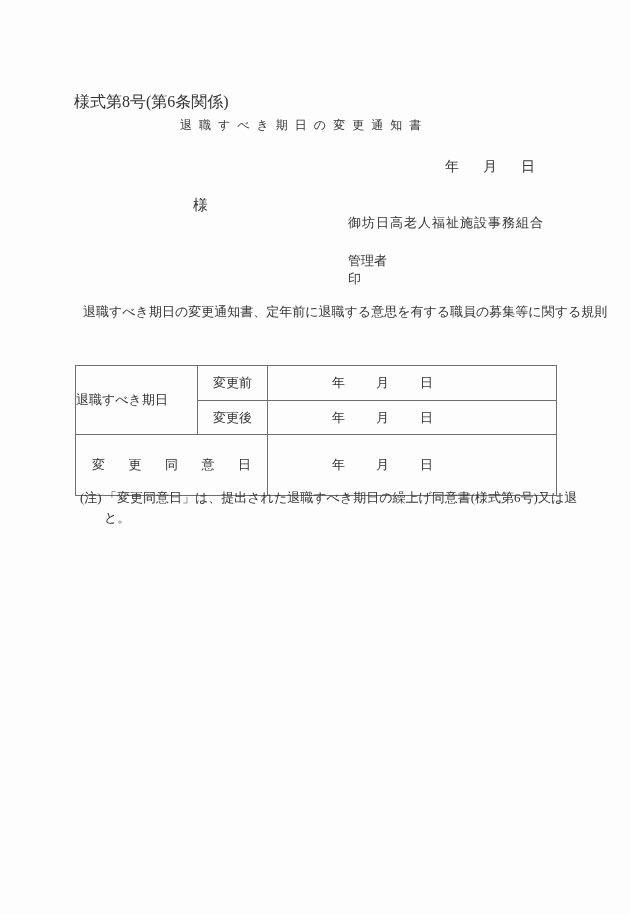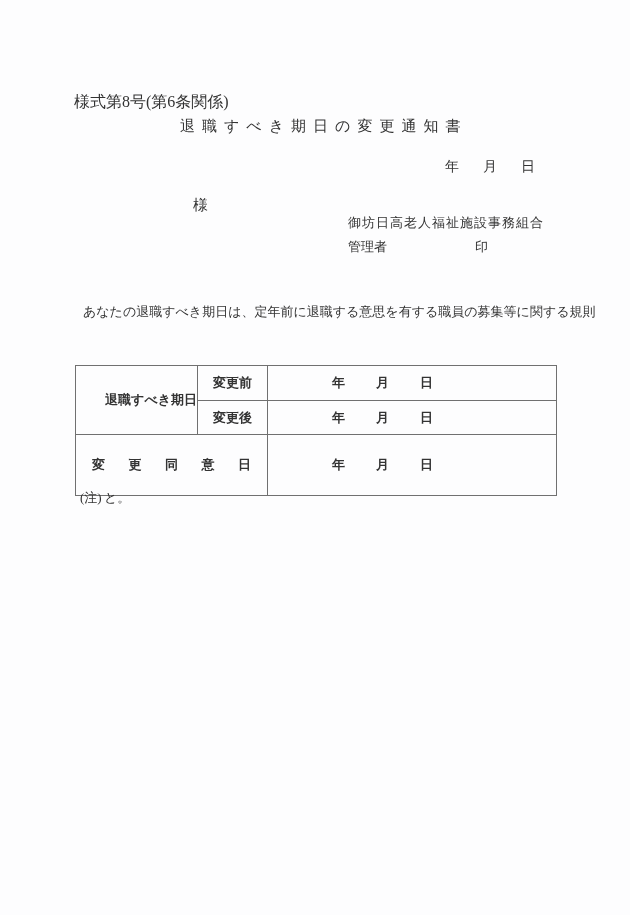--- a/index.html
+++ b/index.html
@@ -10,50 +10,50 @@
     font-family:"Liberation Serif","DejaVu Serif",serif;
     position:relative;
     overflow:hidden;
   }
   .abs { position:absolute; }
 
   .form-number { left:74px; top:85px; font-size:16px; white-space:nowrap;margin-top:7px; }
 
   .doc-title {
     left:180px; top:117px;
-    font-size:15px; letter-spacing:7px; white-space:nowrap;
+    font-size:12px; letter-spacing:7px; white-space:nowrap;
   }
 
   .date-line {
     left:445px; top:158px;
     display:flex; column-gap:24px;
     font-size:14px;
   }
 
   .recipient { left:193px; top:196px; font-size:15px; }
 
   .issuer { left:348px; top:214px; font-size:13px;font-family:Liberation Mono, monospace; }
   .issuer .org { letter-spacing:1px; white-space:nowrap; }
   .issuer .seal-line {
-    margin-top:6px;
+    margin-top:20px;
     width:140px;
-    display:flex; justify-content:space-between;
+    display:flex; justify-content:space-between;flex-direction:column;
   }
 
   .body-text { left:62px; top:301px; font-size:13px; line-height:22px; }
   .body-text .line { white-space:nowrap; }
   .body-text .line.first { padding-left:21px; }
 
   table.main-table {
     position:absolute; left:75px; top:365px;
     border-collapse:collapse; table-layout:fixed;
     font-size:13px; color:#333;
   }
-  table.main-table td { border:1px solid #707070; vertical-align:middle;font-weight:bold; }
-  .c1 { width:122px; text-align:right; }
+  table.main-table td { border:1px solid #707070; vertical-align:middle; }
+  .c1 { width:122px; text-align:left; }
   .c2 { width:70px;  text-align:center; }
   .c3 { width:289px; }
   .r1 { height:35px; }
   .r2 { height:34px; }
   .r3 { height:61px; }
   td.consent-cell {
     text-align:justify; text-align-last:justify;
     padding:0 16px;
   }
   .date-fill {
@@ -84,21 +84,21 @@
 
   <div class="abs issuer">
     <div class="org">御坊日高老人福祉施設事務組合</div>
     <div class="seal-line">
       <span>管理者</span>
       <span>印</span>
     </div>
   </div>
 
   <div class="abs body-text">
-    <div class="line first">あなたの退職すべき期日は、定年前に退職する意思を有する職員の募集等に関する規則</div>
+    <div class="line first">退職すべき期日の変更通知書、定年前に退職する意思を有する職員の募集等に関する規則</div>
   </div>
 
   <table class="main-table">
     <tbody>
       <tr class="r1">
         <td class="c1" rowspan="2">退職すべき期日</td>
         <td class="c2">変更前</td>
         <td class="c3">
           <div class="date-fill">
             <span>年</span>
@@ -126,17 +126,18 @@
             <span>日</span>
           </div>
         </td>
       </tr>
     </tbody>
   </table>
 
   <div class="abs note">
     <div class="note-label">(注)</div>
     <div class="note-lines">
+      <div class="line">「変更同意日」は、提出された退職すべき期日の繰上げ同意書(様式第6号)又は退</div>
       <div class="line">と。</div>
     </div>
   </div>
 
 </div>
 
 </body></html>

